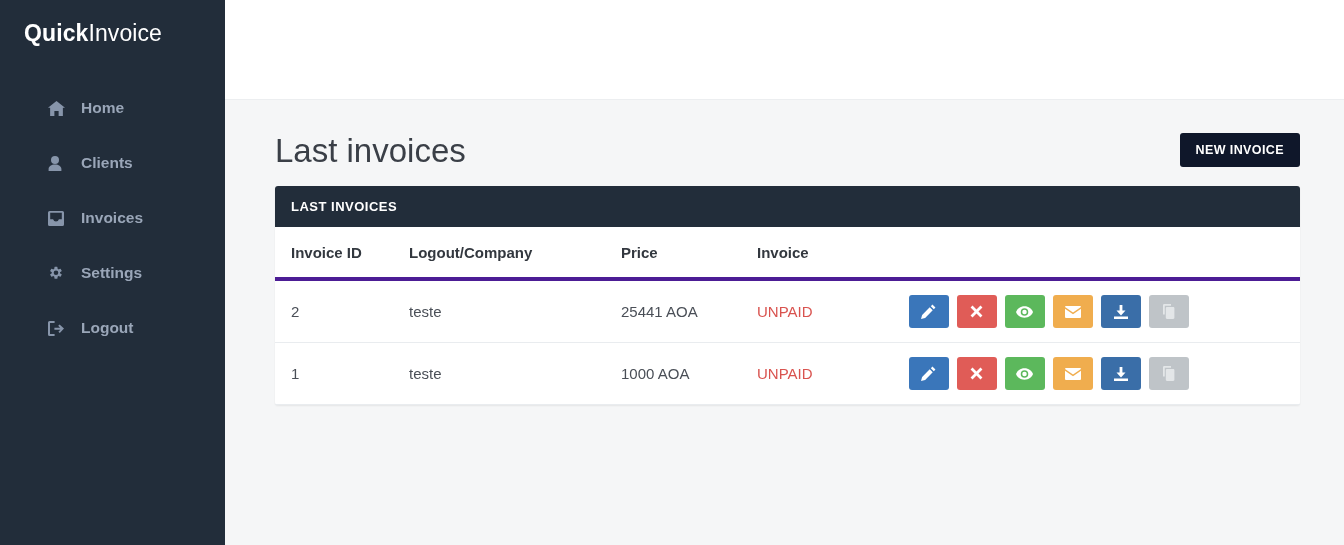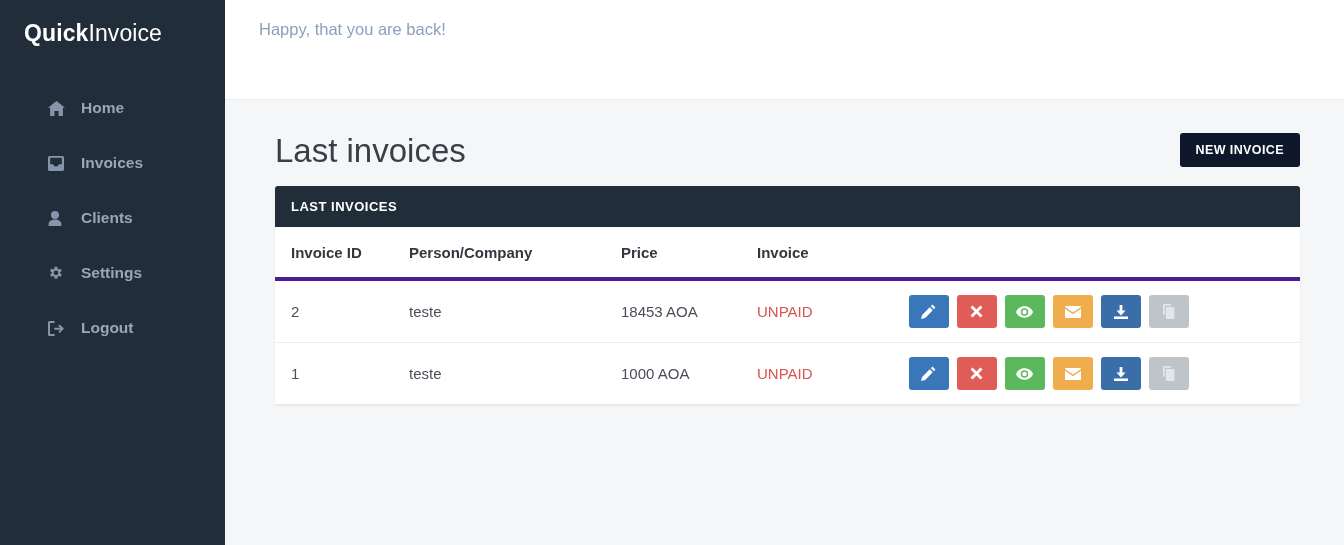--- a/index.html
+++ b/index.html
@@ -200,39 +200,39 @@
         <span class="nav-ico">
           <svg width="17" height="15" viewBox="0 0 16 14">
               <path d="M8 0 0 6.3h2V14h4V9.4h4V14h4V6.3h2L8 0z"></path>
             </svg>
         </span>
         <span class="nav-label">Home</span>
       </a>
 
       <a class="nav-item">
         <span class="nav-ico">
-          <svg width="16" height="15" viewBox="0 0 16 15">
-              <path d="M1.6 0h12.8a1.6 1.6 0 0 1 1.6 1.6v11.8A1.6 1.6 0 0 1 14.4 15H1.6A1.6 1.6 0 0 1 0 13.4V1.6A1.6 1.6 0 0 1 1.6 0zm.6 1.8v6.4h2.9a3 3 0 0 0 5.8 0h2.9V1.8H2.2z"></path>
-            </svg>
-        </span>
-        <span class="nav-label">Invoices</span>
-      </a>
-
-      <a class="nav-item">
-        <span class="nav-ico">
           <svg width="14" height="15" viewBox="0 0 14 15">
               <circle cx="7" cy="4" r="4"></circle>
               <path d="M7 8.6c-3.6 0-6.4 2-6.4 4.4V15h12.8v-2c0-2.4-2.8-4.4-6.4-4.4z"></path>
             </svg>
         </span>
         <span class="nav-label">Clients</span>
       </a>
 
       <a class="nav-item">
         <span class="nav-ico">
+          <svg width="16" height="15" viewBox="0 0 16 15">
+              <path d="M1.6 0h12.8a1.6 1.6 0 0 1 1.6 1.6v11.8A1.6 1.6 0 0 1 14.4 15H1.6A1.6 1.6 0 0 1 0 13.4V1.6A1.6 1.6 0 0 1 1.6 0zm.6 1.8v6.4h2.9a3 3 0 0 0 5.8 0h2.9V1.8H2.2z"></path>
+            </svg>
+        </span>
+        <span class="nav-label">Invoices</span>
+      </a>
+
+      <a class="nav-item">
+        <span class="nav-ico">
           <svg width="16" height="16" viewBox="0 0 16 16">
               <path d="M15.2 9.2l-1.5-.9a5.9 5.9 0 0 0 0-1.1l1.5-.9a.4.4 0 0 0 .2-.5l-1-1.8a.4.4 0 0 0-.5-.2l-1.6.6a6 6 0 0 0-1-.6l-.2-1.7a.4.4 0 0 0-.4-.4H8.6a.4.4 0 0 0-.4.4L8 3.8c-.3.1-.7.3-1 .6l-1.6-.6a.4.4 0 0 0-.5.2l-1 1.8a.4.4 0 0 0 .1.5l1.5.9a6 6 0 0 0 0 1.1l-1.5.9a.4.4 0 0 0-.1.5l1 1.8c.1.2.3.2.5.2l1.6-.6c.3.2.6.4 1 .6l.2 1.7c0 .2.2.4.4.4h2.1c.2 0 .4-.2.4-.4l.2-1.7c.4-.2.7-.4 1-.6l1.6.6c.2 0 .4 0 .5-.2l1-1.8a.4.4 0 0 0-.2-.5zM9.7 10a2.3 2.3 0 1 1 0-4.6 2.3 2.3 0 0 1 0 4.6z" transform="translate(-1.7 0)"></path>
             </svg>
         </span>
         <span class="nav-label">Settings</span>
       </a>
 
       <a class="nav-item">
         <span class="nav-ico">
           <svg width="17" height="15" viewBox="0 0 17 15">
@@ -242,48 +242,47 @@
         </span>
         <span class="nav-label">Logout</span>
       </a>
 
     </nav>
   </aside>
 
   <section class="main">
 
     <header class="topbar">
-      <div class="welcome-sub">Happy, that you are back!</div>
     </header>
 
     <div class="content">
 
       <div class="page-head">
         <h2 class="page-title">Last invoices</h2>
         <button class="btn-new">NEW INVOICE</button>
       </div>
 
       <div class="card">
         <div class="card-head">LAST INVOICES</div>
 
         <table>
           <thead>
             <tr>
               <th class="col-id">Invoice ID</th>
-              <th class="col-person">Person/Company</th>
+              <th class="col-person">Logout/Company</th>
               <th class="col-price">Price</th>
               <th class="col-actions">Invoice</th>
             </tr>
           </thead>
           <tbody>
 
             <tr>
               <td class="col-id">2</td>
               <td class="col-person">teste</td>
-              <td class="col-price">18453 AOA</td>
+              <td class="col-price">25441 AOA</td>
               <td class="actions-cell">
                 <div style="display:flex;align-items:center;">
                   <span class="status-unpaid">UNPAID</span>
                   <div class="actions-wrap">
                     <button class="abtn edit">
                       <span>
                         <svg width="15" height="15" viewBox="0 0 16 16">
                             <path d="M12.2.6l3.2 3.2-1.7 1.7-3.2-3.2L12.2.6zM9.3 3.5l3.2 3.2L4.4 14.8 0 16l1.2-4.4L9.3 3.5z"></path>
                           </svg>
                       </span>

